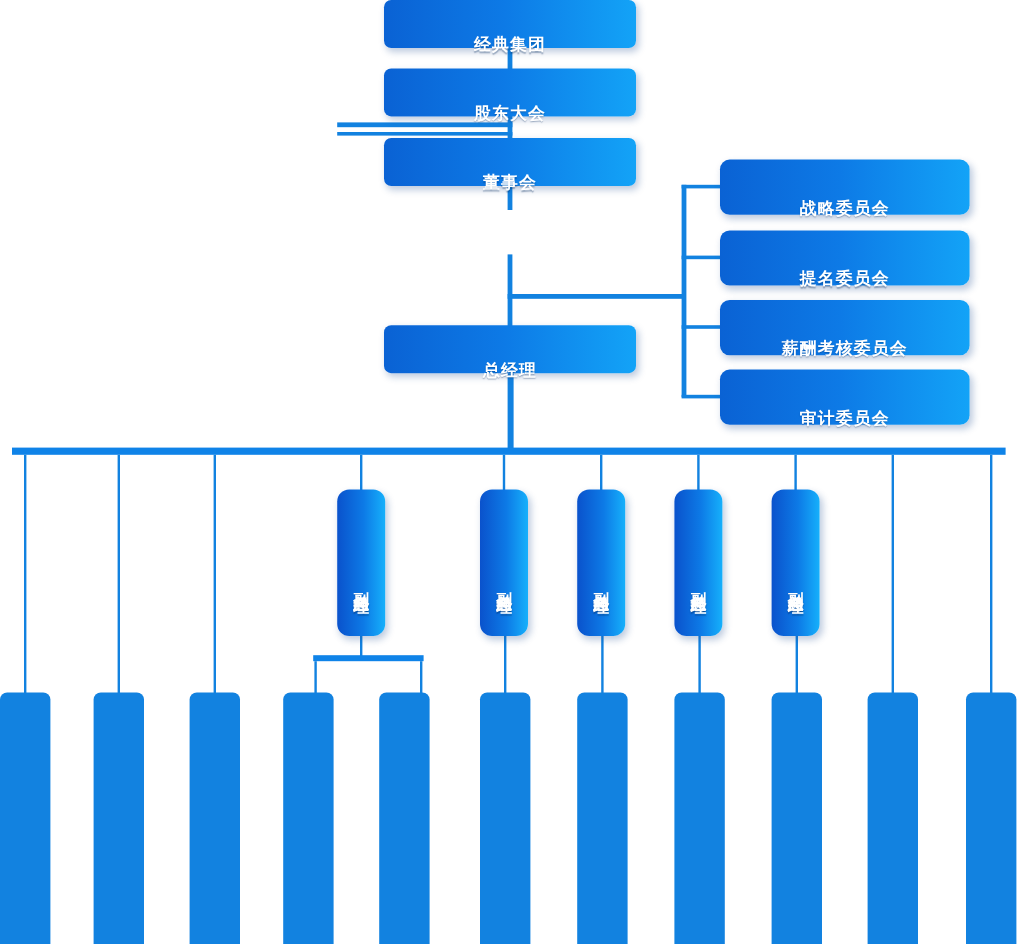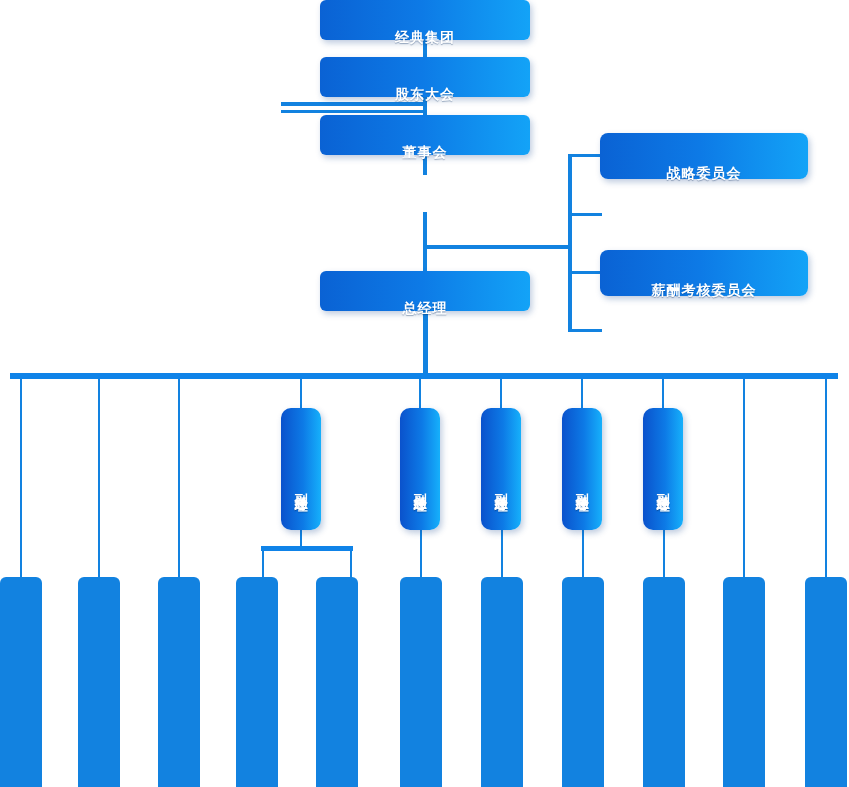--- a/index.html
+++ b/index.html
@@ -160,23 +160,29 @@
     <span class="node-label">董事会</span>
   </div>
   <div class="node spine" style="top:271px;text-align:center;">
     <span class="node-label">总经理</span>
   </div>
 
 
   <div class="node committee" style="top:133px;">
     <span class="node-label">战略委员会</span>
   </div>
+  <div class="node committee" style="top:192px;">
+    <span class="node-label">提名委员会</span>
+  </div>
   <div class="node committee" style="top:250px;">
     <span class="node-label">薪酬考核委员会</span>
   </div>
+  <div class="node committee" style="top:308px;">
+    <span class="node-label">审计委员会</span>
+  </div>
 
   <div class="node vp" style="left:281px; top:408px;">
     <span class="node-label">副总经理</span>
   </div>
   <div class="node vp" style="left:400px; top:408px;">
     <span class="node-label">副总经理</span>
   </div>
   <div class="node vp" style="left:481px; top:408px;">
     <span class="node-label">副总经理</span>
   </div>

